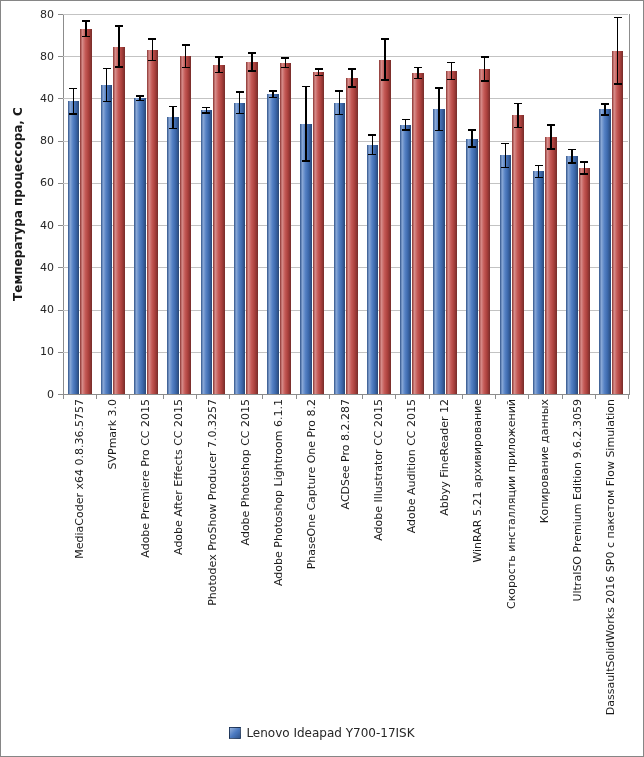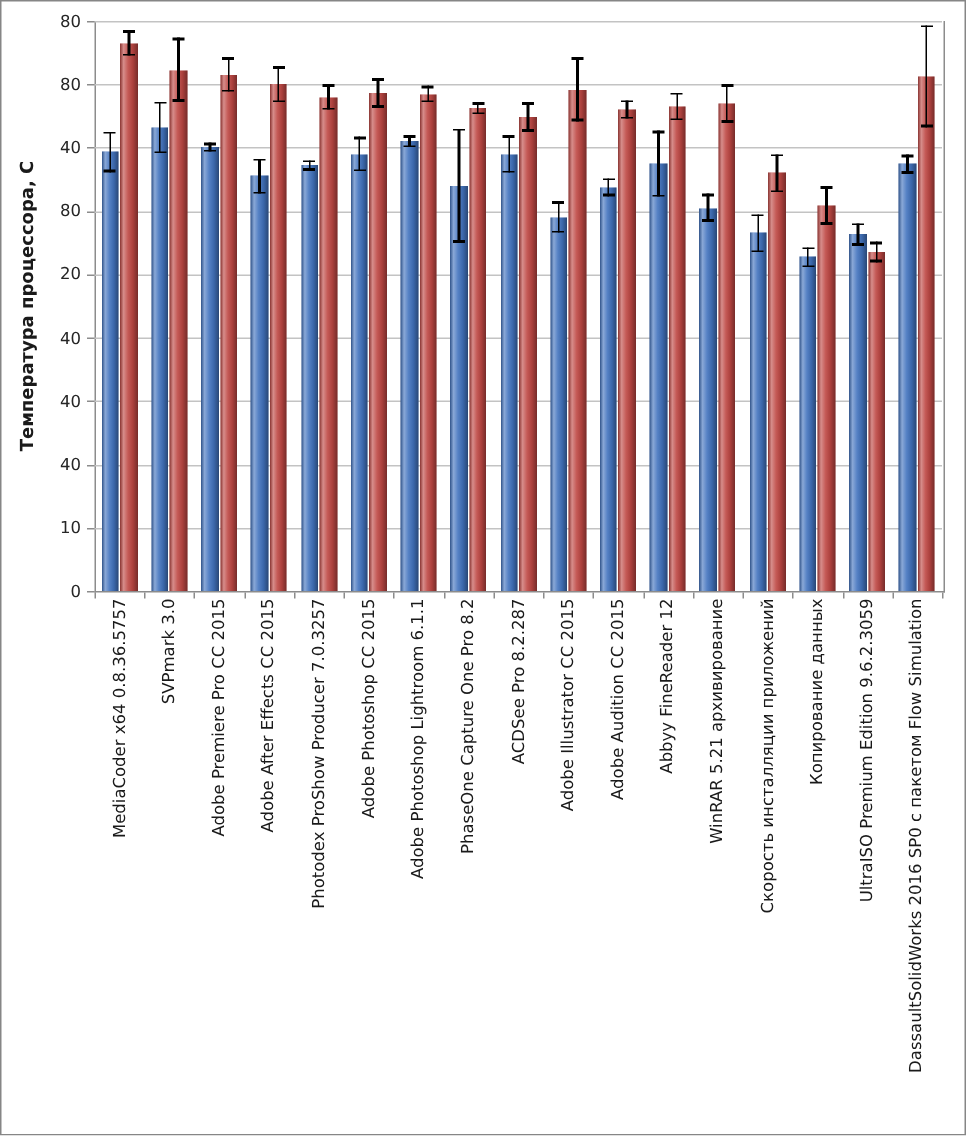--- a/index.html
+++ b/index.html
@@ -47,21 +47,21 @@
       <div class="ytick-mark" style="left: 58px; top: 309.556px; background-color: rgb(140, 140, 140);"></div>
       <div class="ytick-label" style="left: 0px; width: 54px; top: 303.056px;">40</div>
       <div class="gridline" style="left: 63px; top: 267.333px; width: 565px; background-color: rgb(195, 195, 195);"></div>
       <div class="ytick-mark" style="left: 58px; top: 267.333px; background-color: rgb(140, 140, 140);"></div>
       <div class="ytick-label" style="left: 0px; width: 54px; top: 260.833px;">40</div>
       <div class="gridline" style="left: 63px; top: 225.111px; width: 565px; background-color: rgb(195, 195, 195);"></div>
       <div class="ytick-mark" style="left: 58px; top: 225.111px; background-color: rgb(140, 140, 140);"></div>
       <div class="ytick-label" style="left: 0px; width: 54px; top: 218.611px;">40</div>
       <div class="gridline" style="left: 63px; top: 182.889px; width: 565px; background-color: rgb(195, 195, 195);"></div>
       <div class="ytick-mark" style="left: 58px; top: 182.889px; background-color: rgb(140, 140, 140);"></div>
-      <div class="ytick-label" style="left: 0px; width: 54px; top: 176.389px;">20</div>
+      <div class="ytick-label" style="left: 0px; width: 54px; top: 176.389px;">60</div>
       <div class="gridline" style="left: 63px; top: 140.667px; width: 565px; background-color: rgb(195, 195, 195);"></div>
       <div class="ytick-mark" style="left: 58px; top: 140.667px; background-color: rgb(140, 140, 140);"></div>
       <div class="ytick-label" style="left: 0px; width: 54px; top: 134.167px;">80</div>
       <div class="gridline" style="left: 63px; top: 98.4444px; width: 565px; background-color: rgb(195, 195, 195);"></div>
       <div class="ytick-mark" style="left: 58px; top: 98.4444px; background-color: rgb(140, 140, 140);"></div>
       <div class="ytick-label" style="left: 0px; width: 54px; top: 91.9444px;">40</div>
       <div class="gridline" style="left: 63px; top: 56.2222px; width: 565px; background-color: rgb(195, 195, 195);"></div>
       <div class="ytick-mark" style="left: 58px; top: 56.2222px; background-color: rgb(140, 140, 140);"></div>
       <div class="ytick-label" style="left: 0px; width: 54px; top: 49.7222px;">80</div>
       <div class="gridline" style="left: 63px; top: 14px; width: 565px; background-color: rgb(195, 195, 195);"></div>
@@ -234,14 +234,18 @@
       <div class="cap" style="left: 601.132px; top: 103.089px; background-color: rgb(0, 0, 0);"></div>
       <div class="cap" style="left: 601.132px; top: 114.256px; background-color: rgb(0, 0, 0);"></div>
       <div class="bar" style="left: 611.882px; top: 50.7333px; width: 11.5px; height: 343.267px; background-color: rgb(190, 71, 67);"></div>
       <div class="whisker" style="left: 616.882px; top: 16.9556px; height: 67.5556px; background-color: rgb(0, 0, 0);"></div>
       <div class="cap" style="left: 613.632px; top: 16.9556px; background-color: rgb(0, 0, 0);"></div>
       <div class="cap" style="left: 613.632px; top: 83.0111px; background-color: rgb(0, 0, 0);"></div>
       <div class="cat-label" style="left: 604.382px; top: 399px;">DassaultSolidWorks 2016 SP0 с пакетом Flow Simulation</div>
     </div>
 
   <div id="legend">
+    <div class="legend-item">
+      <span class="legend-marker" id="marker1" style="background-color: rgb(66, 115, 190);"></span>
+      <span class="legend-label">Lenovo Ideapad Y700-17ISK</span>
+    </div>
   </div>
 </div>
 
 </body></html>

